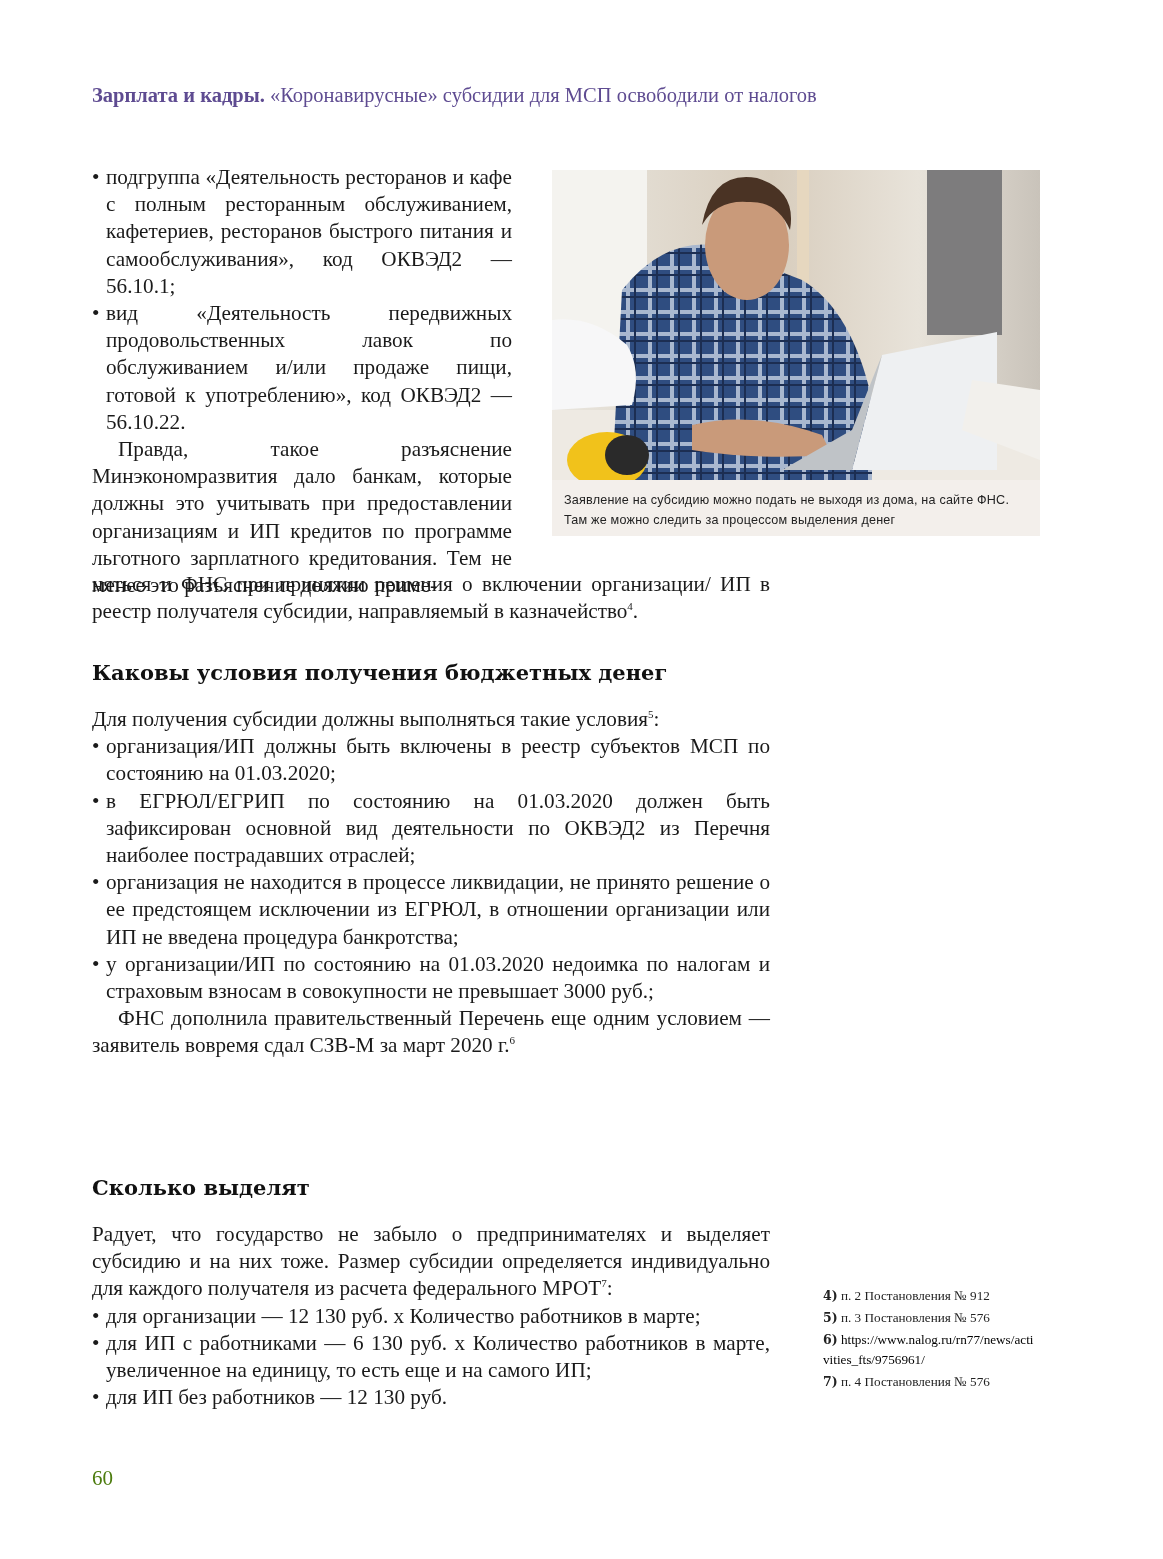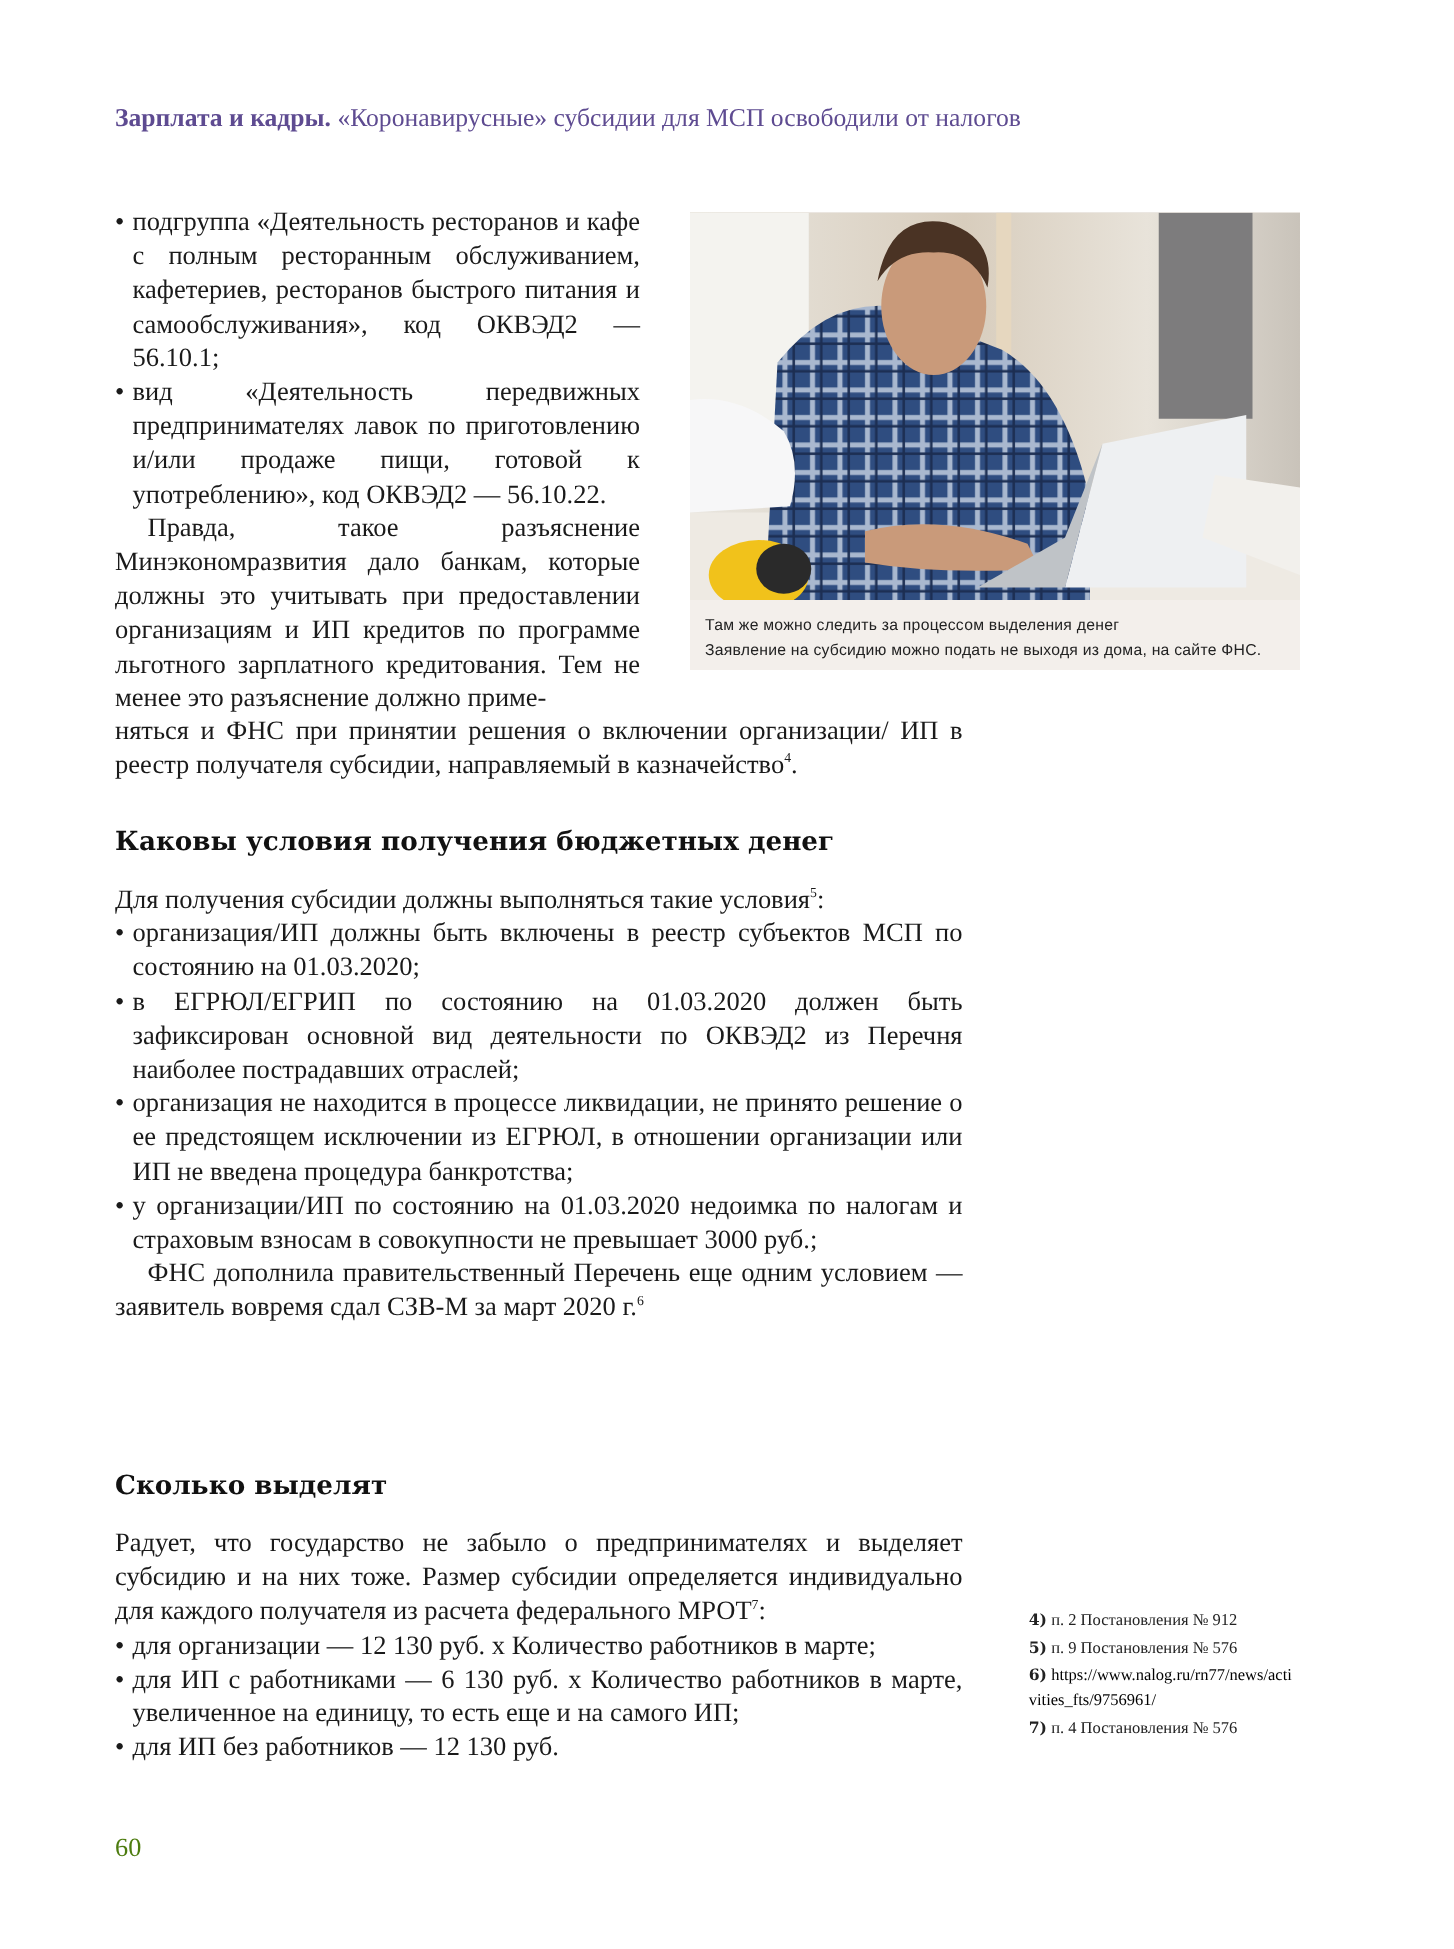--- a/index.html
+++ b/index.html
@@ -30,21 +30,21 @@
 <body>
 
 <div class="running-head">
   <b>Зарплата и кадры.</b>
   <span>«Коронавирусные» субсидии для МСП освободили от налогов</span>
 </div>
 
 <div class="col-narrow body-text">
   <ul class="bul">
     <li>подгруппа «Деятельность ресторанов и кафе с полным ресторанным обслуживанием, кафетериев, ресторанов быстрого питания и самообслуживания», код ОКВЭД2 — 56.10.1;</li>
-    <li>вид «Деятельность передвижных предпринимателях лавок по приготовлению и/или продаже пищи, готовой к употреблению», код ОКВЭД2 — 56.10.22.</li>
+    <li>вид «Деятельность передвижных продовольственных лавок по обслуживанием и/или продаже пищи, готовой к употреблению», код ОКВЭД2 — 56.10.22.</li>
   </ul>
   <p class="indent">Правда, такое разъяснение Минэкономразвития дало банкам, которые должны это учитывать при предоставлении организациям и ИП кредитов по программе льготного зарплатного кредитования. Тем не менее это разъяснение должно приме-</p>
 </div>
 
 <div class="col-wide body-text" style="top: 571px;">
   <p><span>няться и ФНС при принятии решения о включении организации/ ИП в реестр получателя субсидии, направляемый в казначейство</span><sup>4</sup><span>.</span></p>
 </div>
 
 <div class="figure">
   <div class="photo">
@@ -75,22 +75,22 @@
       <path d="M140 255 Q200 240 270 265 L280 285 Q200 290 140 280 Z" fill="#c99a7a"></path>
       <polygon points="300,300 445,300 445,162 330,185" fill="#eef0f2"></polygon>
       <polygon points="230,300 300,300 330,185 300,260" fill="#bfc3c7"></polygon>
       <path d="M0 150 Q40 145 75 175 Q90 200 80 235 L0 240 Z" fill="#f7f7f8"></path>
       <ellipse cx="55" cy="290" rx="40" ry="28" fill="#f1c21b"></ellipse>
       <ellipse cx="75" cy="285" rx="22" ry="20" fill="#2a2a2a"></ellipse>
       <path d="M420 210 L488 220 L488 290 L410 260 Z" fill="#f2f0ec"></path>
     </svg>
   </div>
   <div class="caption">
+    <div>Заявление на субсидию можно подать не выходя из дома, на сайте ФНС.</div>
     <div>Там же можно следить за процессом выделения денег</div>
-    <div>Заявление на субсидию можно подать не выходя из дома, на сайте ФНС.</div>
   </div>
 </div>
 
 <div class="h2" style="top: 660px;">Каковы условия получения бюджетных денег</div>
 
 <div class="col-wide body-text" style="top: 706px;">
   <p><span>Для получения субсидии должны выполняться такие условия</span><sup>5</sup><span>:</span></p>
   <ul class="bul">
     <li>организация/ИП должны быть включены в реестр субъектов МСП по состоянию на 01.03.2020;</li>
     <li>в ЕГРЮЛ/ЕГРИП по состоянию на 01.03.2020 должен быть зафиксирован основной вид деятельности по ОКВЭД2 из Перечня наиболее пострадавших отраслей;</li>
@@ -106,18 +106,18 @@
   <p><span>Радует, что государство не забыло о предпринимателях и выделяет субсидию и на них тоже. Размер субсидии определяется индивидуально для каждого получателя из расчета федерального МРОТ</span><sup>7</sup><span>:</span></p>
   <ul class="bul">
     <li>для организации — 12 130 руб. х Количество работников в марте;</li>
     <li>для ИП с работниками — 6 130 руб. х Количество работников в марте, увеличенное на единицу, то есть еще и на самого ИП;</li>
     <li>для ИП без работников — 12 130 руб.</li>
   </ul>
 </div>
 
 <div class="notes">
   <div><span class="n">4)</span> <span>п. 2 Постановления № 912</span></div>
-  <div style="margin-top:2px;"><span class="n">5)</span> <span>п. 9 Постановления № 576</span></div>
+  <div style="margin-top:2px;"><span class="n">5)</span> <span>п. 3 Постановления № 576</span></div>
   <div style="margin-top:2px; word-break: break-all;"><span class="n">6)</span> <span class="link">https://www.nalog.ru/rn77/news/activities_fts/9756961/</span></div>
   <div style="margin-top:2px;"><span class="n">7)</span> <span>п. 4 Постановления № 576</span></div>
 </div>
 
 <div class="page-num">60</div>
 
 </body></html>

